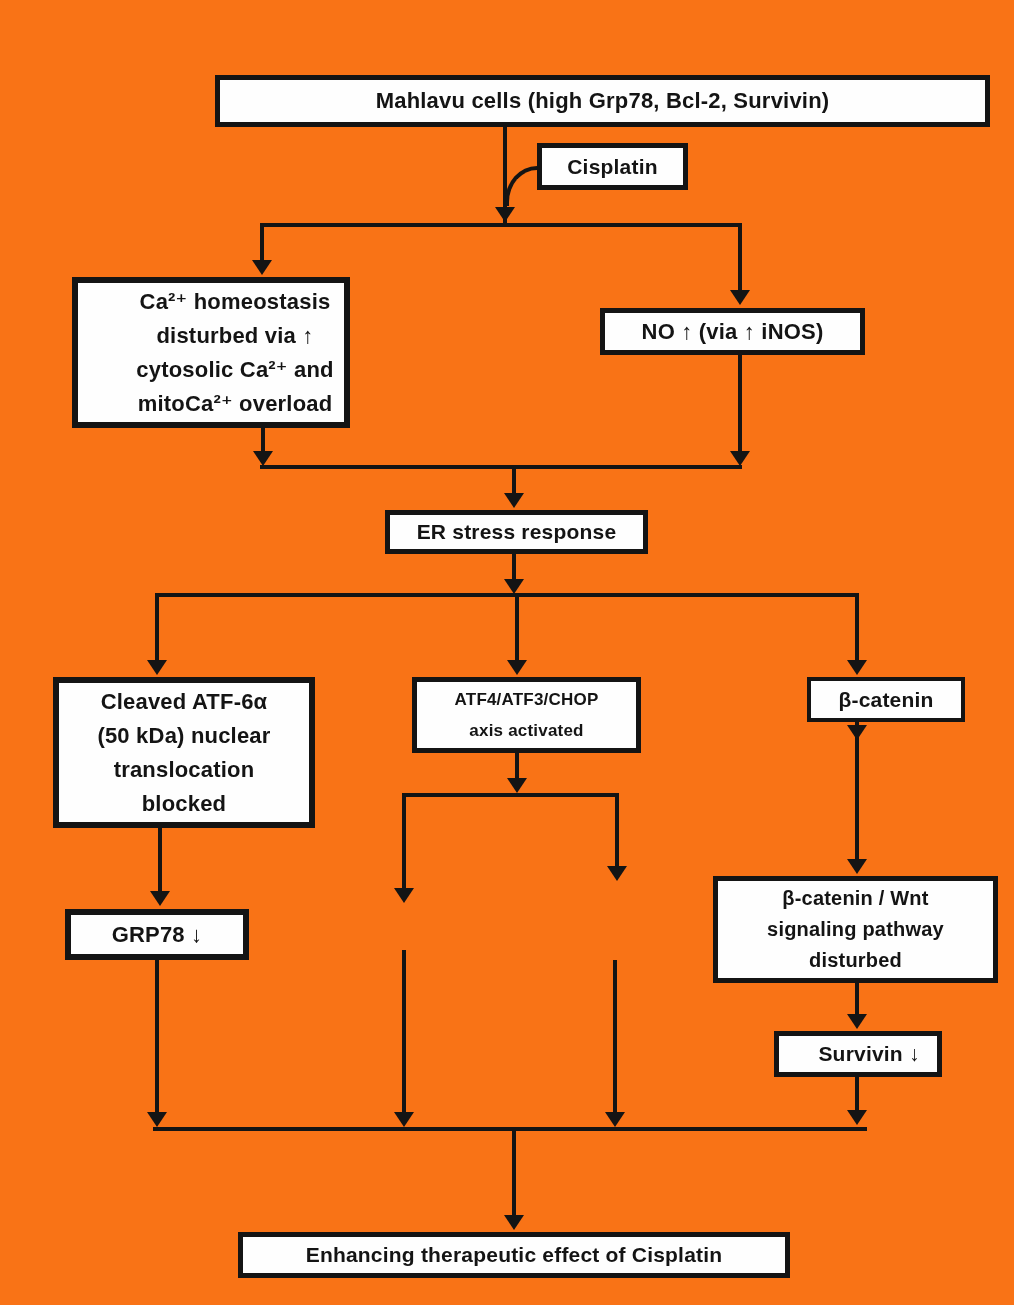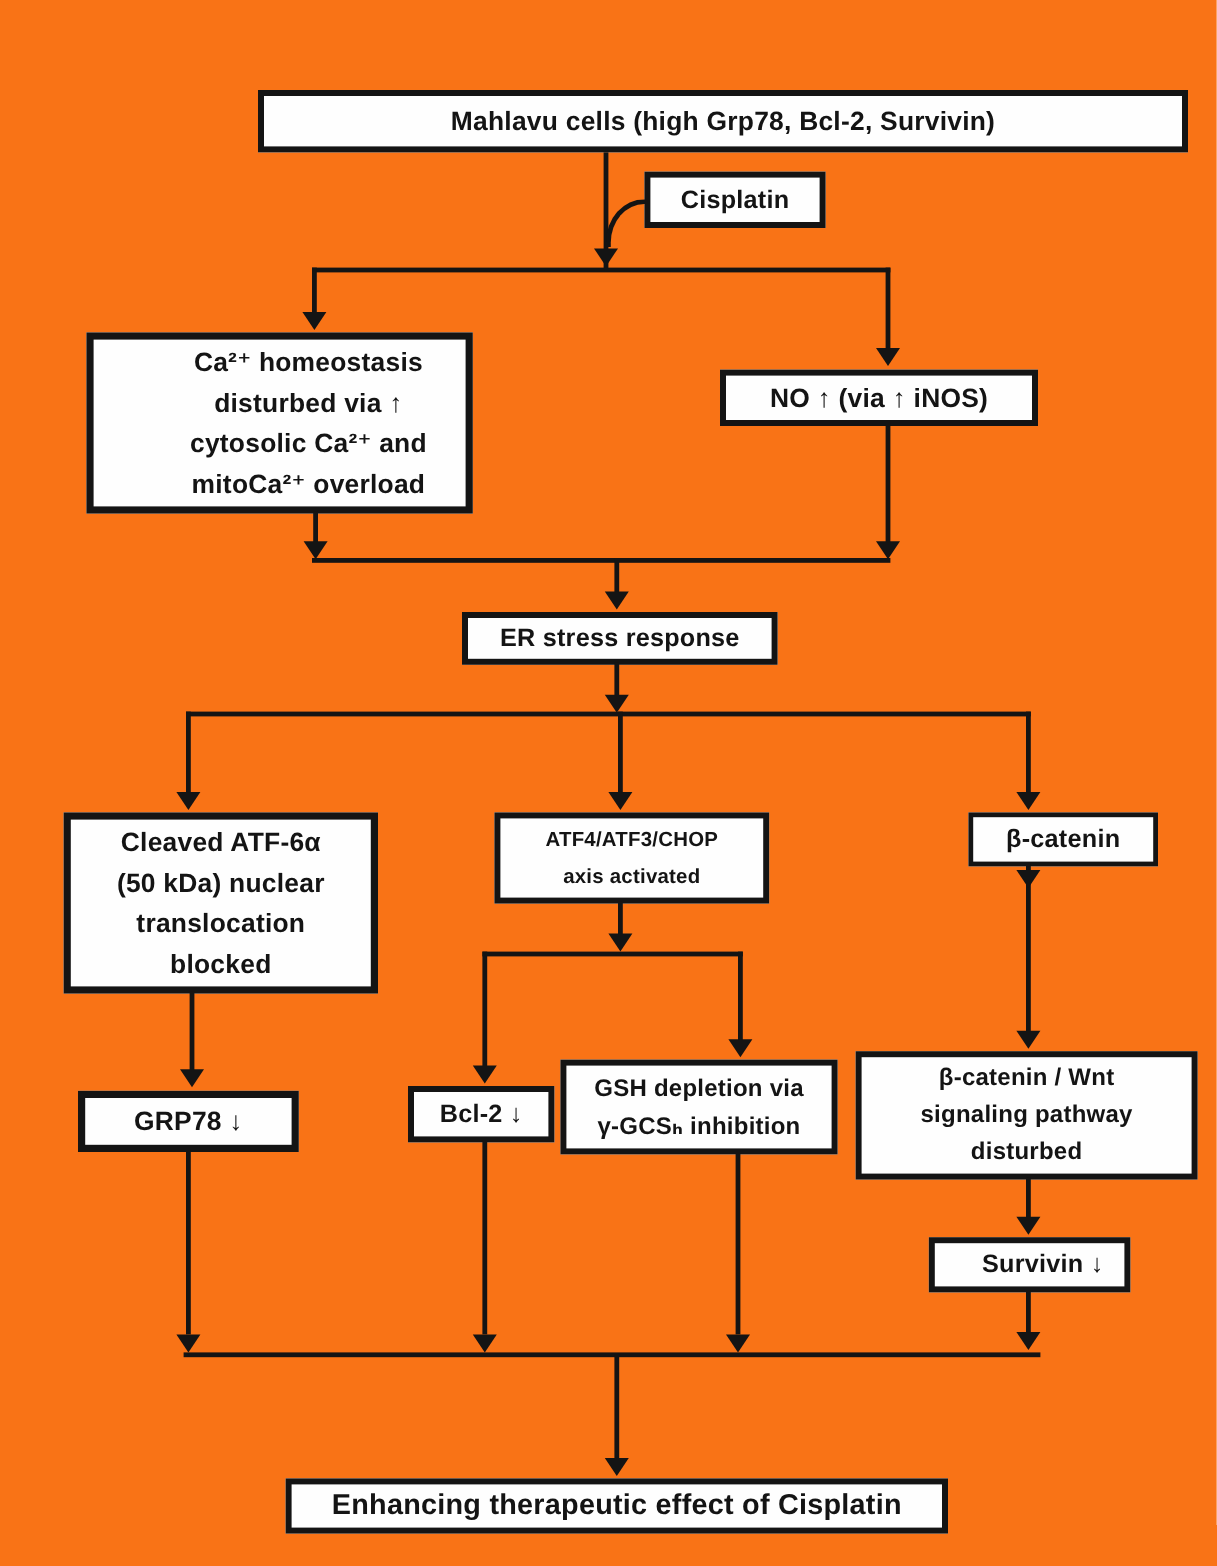--- a/index.html
+++ b/index.html
@@ -46,21 +46,21 @@
 
   <div class="box" style="left:537px;top:143px;width:151px;height:47px;font-size:21px;">Cisplatin</div>
   <div class="curve" style="left:505px;top:166px;"></div>
 
   <div class="hl" style="left:260px;top:223px;width:482px;"></div>
   <div class="vl" style="left:260px;top:223px;height:38px;"></div>
   <div class="ah" style="left:252px;top:260px;"></div>
   <div class="vl" style="left:738px;top:223px;height:68px;"></div>
   <div class="ah" style="left:730px;top:290px;"></div>
 
-  <div class="box b6" style="left:72px;top:277px;width:322px;height:151px;font-size:22px;line-height:34px;padding-left:48px;">Ca²⁺ homeostasis
+  <div class="box b6" style="left:72px;top:277px;width:278px;height:151px;font-size:22px;line-height:34px;padding-left:48px;">Ca²⁺ homeostasis
 disturbed via ↑
 cytosolic Ca²⁺ and
 mitoCa²⁺ overload</div>
   <div class="box" style="left:600px;top:308px;width:265px;height:47px;font-size:22px;">NO ↑ (via ↑ iNOS)</div>
 
   <div class="vl" style="left:261px;top:426px;height:26px;"></div>
   <div class="ah" style="left:253px;top:451px;"></div>
   <div class="vl" style="left:738px;top:353px;height:99px;"></div>
   <div class="ah" style="left:730px;top:451px;"></div>
   <div class="hl" style="left:260px;top:465px;width:482px;"></div>
@@ -98,23 +98,20 @@
   <div class="vl" style="left:402px;top:793px;height:96px;"></div>
   <div class="ah" style="left:394px;top:888px;"></div>
   <div class="vl" style="left:615px;top:793px;height:74px;"></div>
   <div class="ah" style="left:607px;top:866px;"></div>
 
   <div class="vl" style="left:855px;top:720px;height:140px;"></div>
   <div class="ah" style="left:847px;top:725px;"></div>
   <div class="ah" style="left:847px;top:859px;"></div>
 
   <div class="box b6" style="left:65px;top:909px;width:184px;height:51px;font-size:22px;">GRP78 ↓</div>
-  <div class="box" style="left:340px;top:905px;width:122px;height:47px;font-size:21px;">Bcl-2 ↓</div>
-  <div class="box" style="left:467px;top:883px;width:231px;height:79px;font-size:20px;line-height:32px;">GSH depletion via
-γ-GCSₕ inhibition</div>
   <div class="box" style="left:713px;top:876px;width:285px;height:107px;font-size:20px;line-height:31px;">β-catenin / Wnt
 signaling pathway
 disturbed</div>
 
   <div class="vl" style="left:855px;top:981px;height:34px;"></div>
   <div class="ah" style="left:847px;top:1014px;"></div>
 
   <div class="box" style="left:774px;top:1031px;width:168px;height:46px;font-size:21px;padding-left:22px;">Survivin ↓</div>
 
   <div class="vl" style="left:155px;top:958px;height:154px;"></div>
@@ -124,15 +121,15 @@
   <div class="vl" style="left:613px;top:960px;height:152px;"></div>
   <div class="ah" style="left:605px;top:1112px;"></div>
   <div class="vl" style="left:855px;top:1075px;height:37px;"></div>
   <div class="ah" style="left:847px;top:1110px;"></div>
 
   <div class="hl" style="left:153px;top:1127px;width:714px;"></div>
 
   <div class="vl" style="left:512px;top:1129px;height:88px;"></div>
   <div class="ah" style="left:504px;top:1215px;"></div>
 
-  <div class="box" style="left:238px;top:1232px;width:552px;height:46px;font-size:24px;">Enhancing therapeutic effect of Cisplatin</div>
+  <div class="box" style="left:238px;top:1232px;width:552px;height:46px;font-size:21px;">Enhancing therapeutic effect of Cisplatin</div>
 
 </div>
 
 </body></html>

